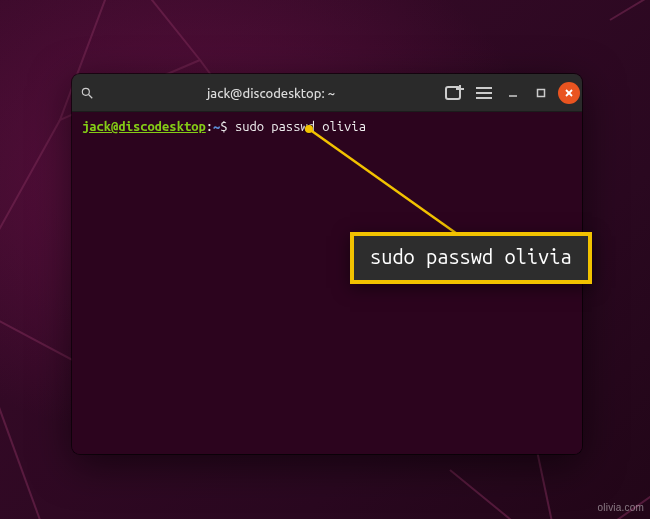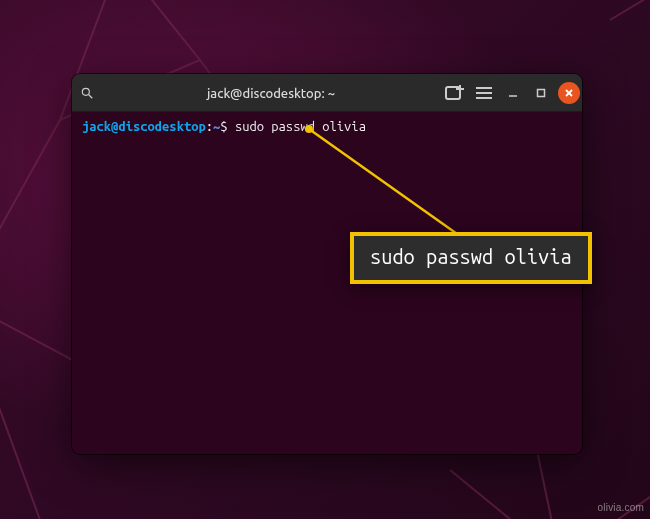--- a/index.html
+++ b/index.html
@@ -80,21 +80,21 @@
   .terminal-body {
     flex: 1;
     padding: 6px 10px;
     font-family: "Ubuntu Mono","DejaVu Sans Mono",Consolas,monospace;
     font-size: 13px;
     line-height: 1.35;
     color: #eee;
     background: #2c041e;
     position: relative;
   }
-  .prompt-user { color: #0ea5e9; font-weight: bold; }
+  .prompt-user { color: #84cc16; font-weight: bold; text-decoration: underline; }
   .prompt-colon { color: #eee; }
   .prompt-path { color: #5b8dd6; font-weight: bold; }
   .prompt-dollar { color: #eee; }
   .cmd { color: #eee; }
 
   
   .callout-dot {
     position: absolute;
     width: 8px; height: 8px; border-radius: 50%;
     background: #f2c200;

